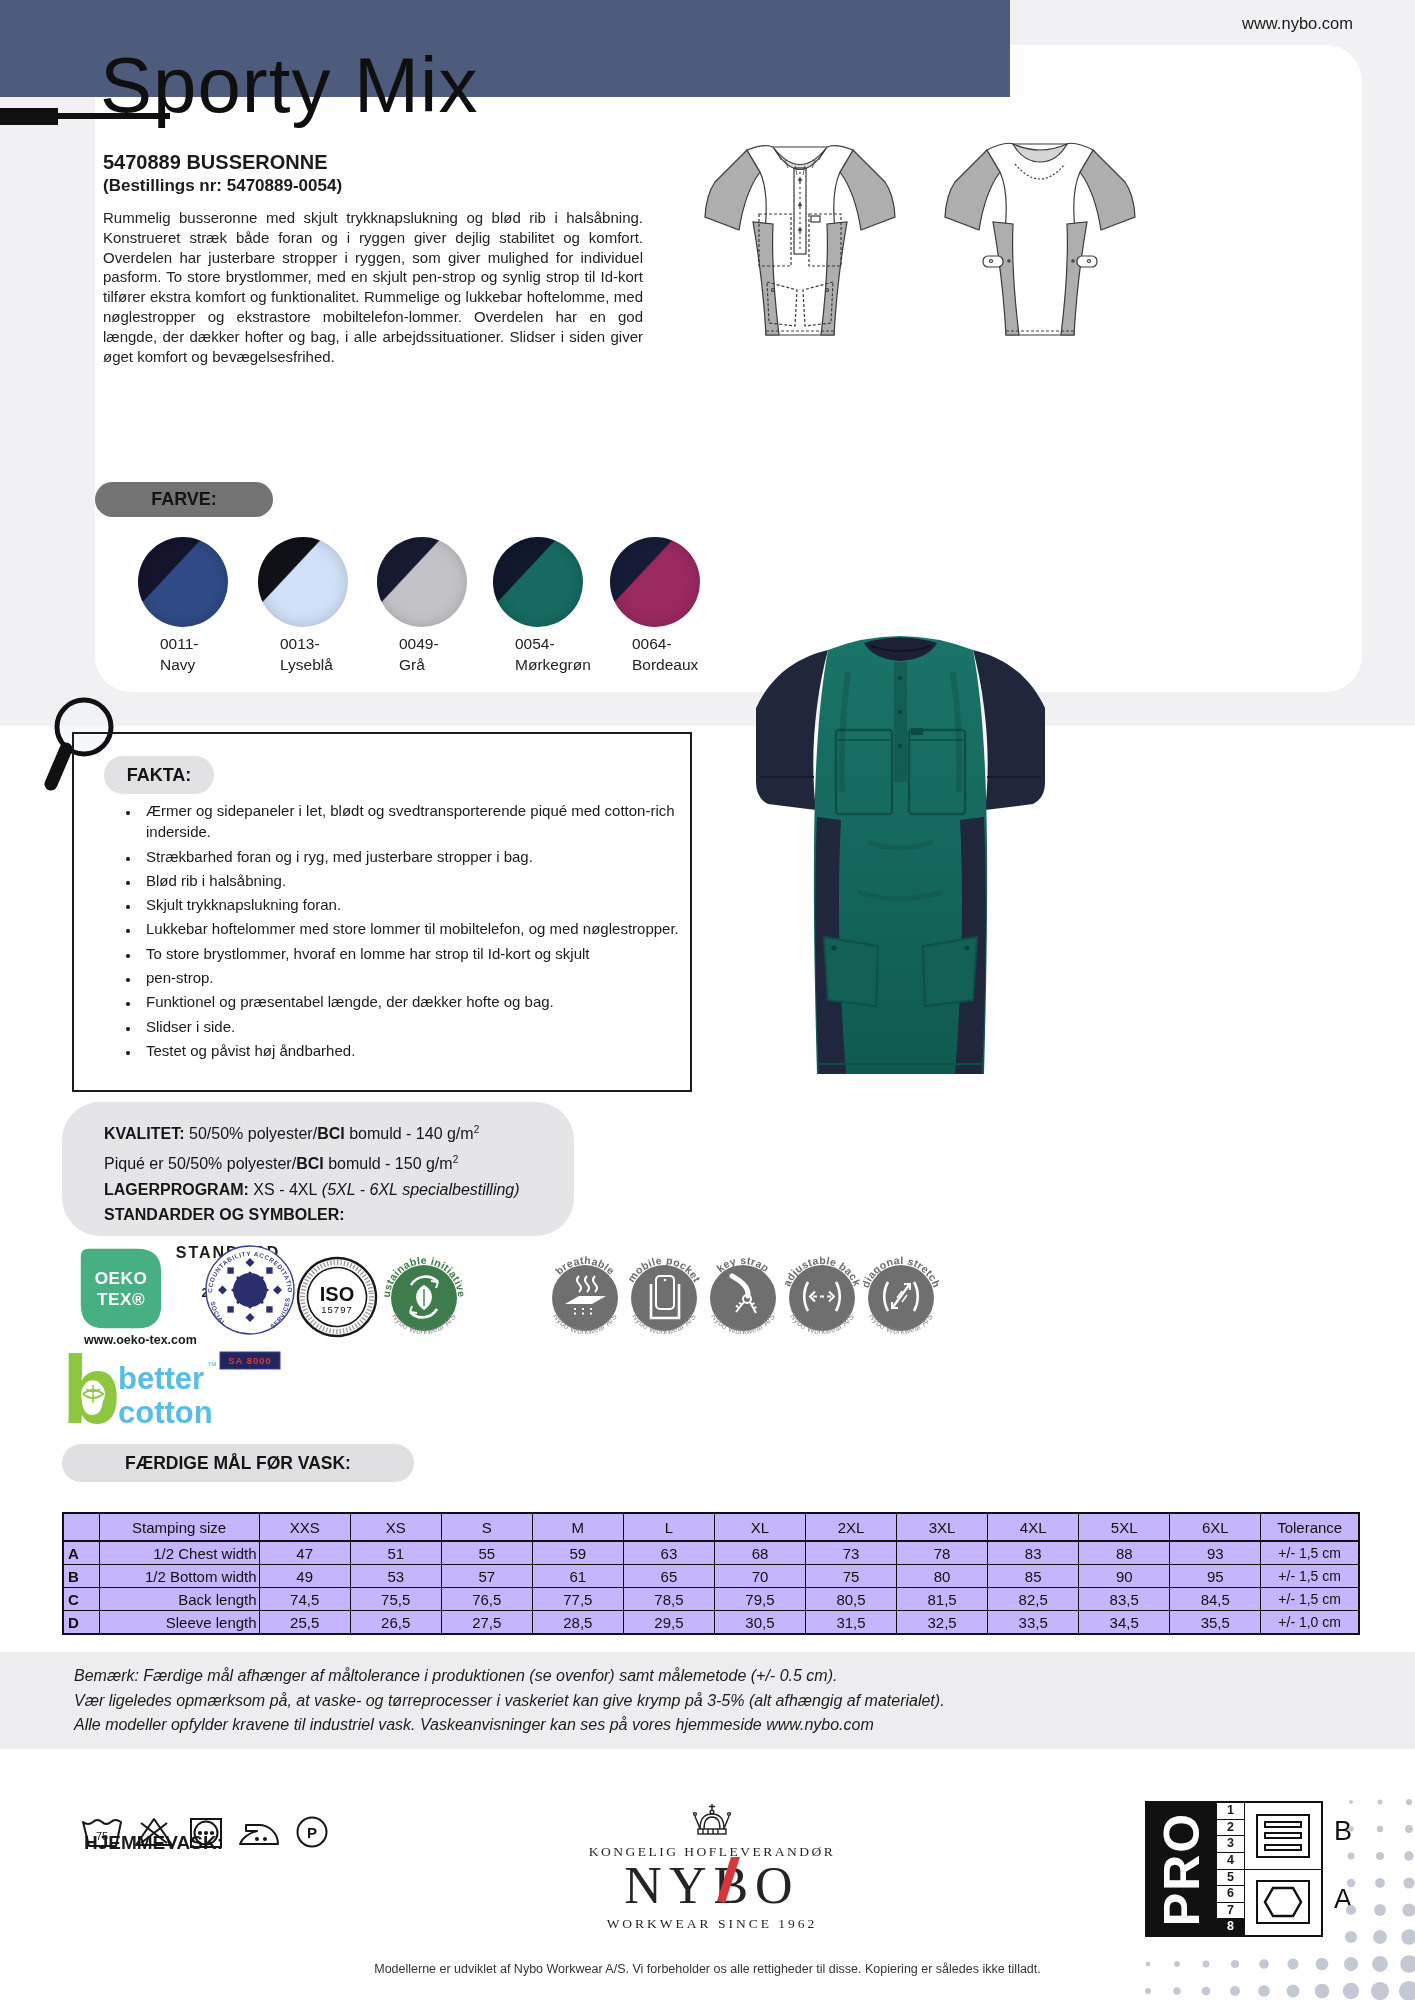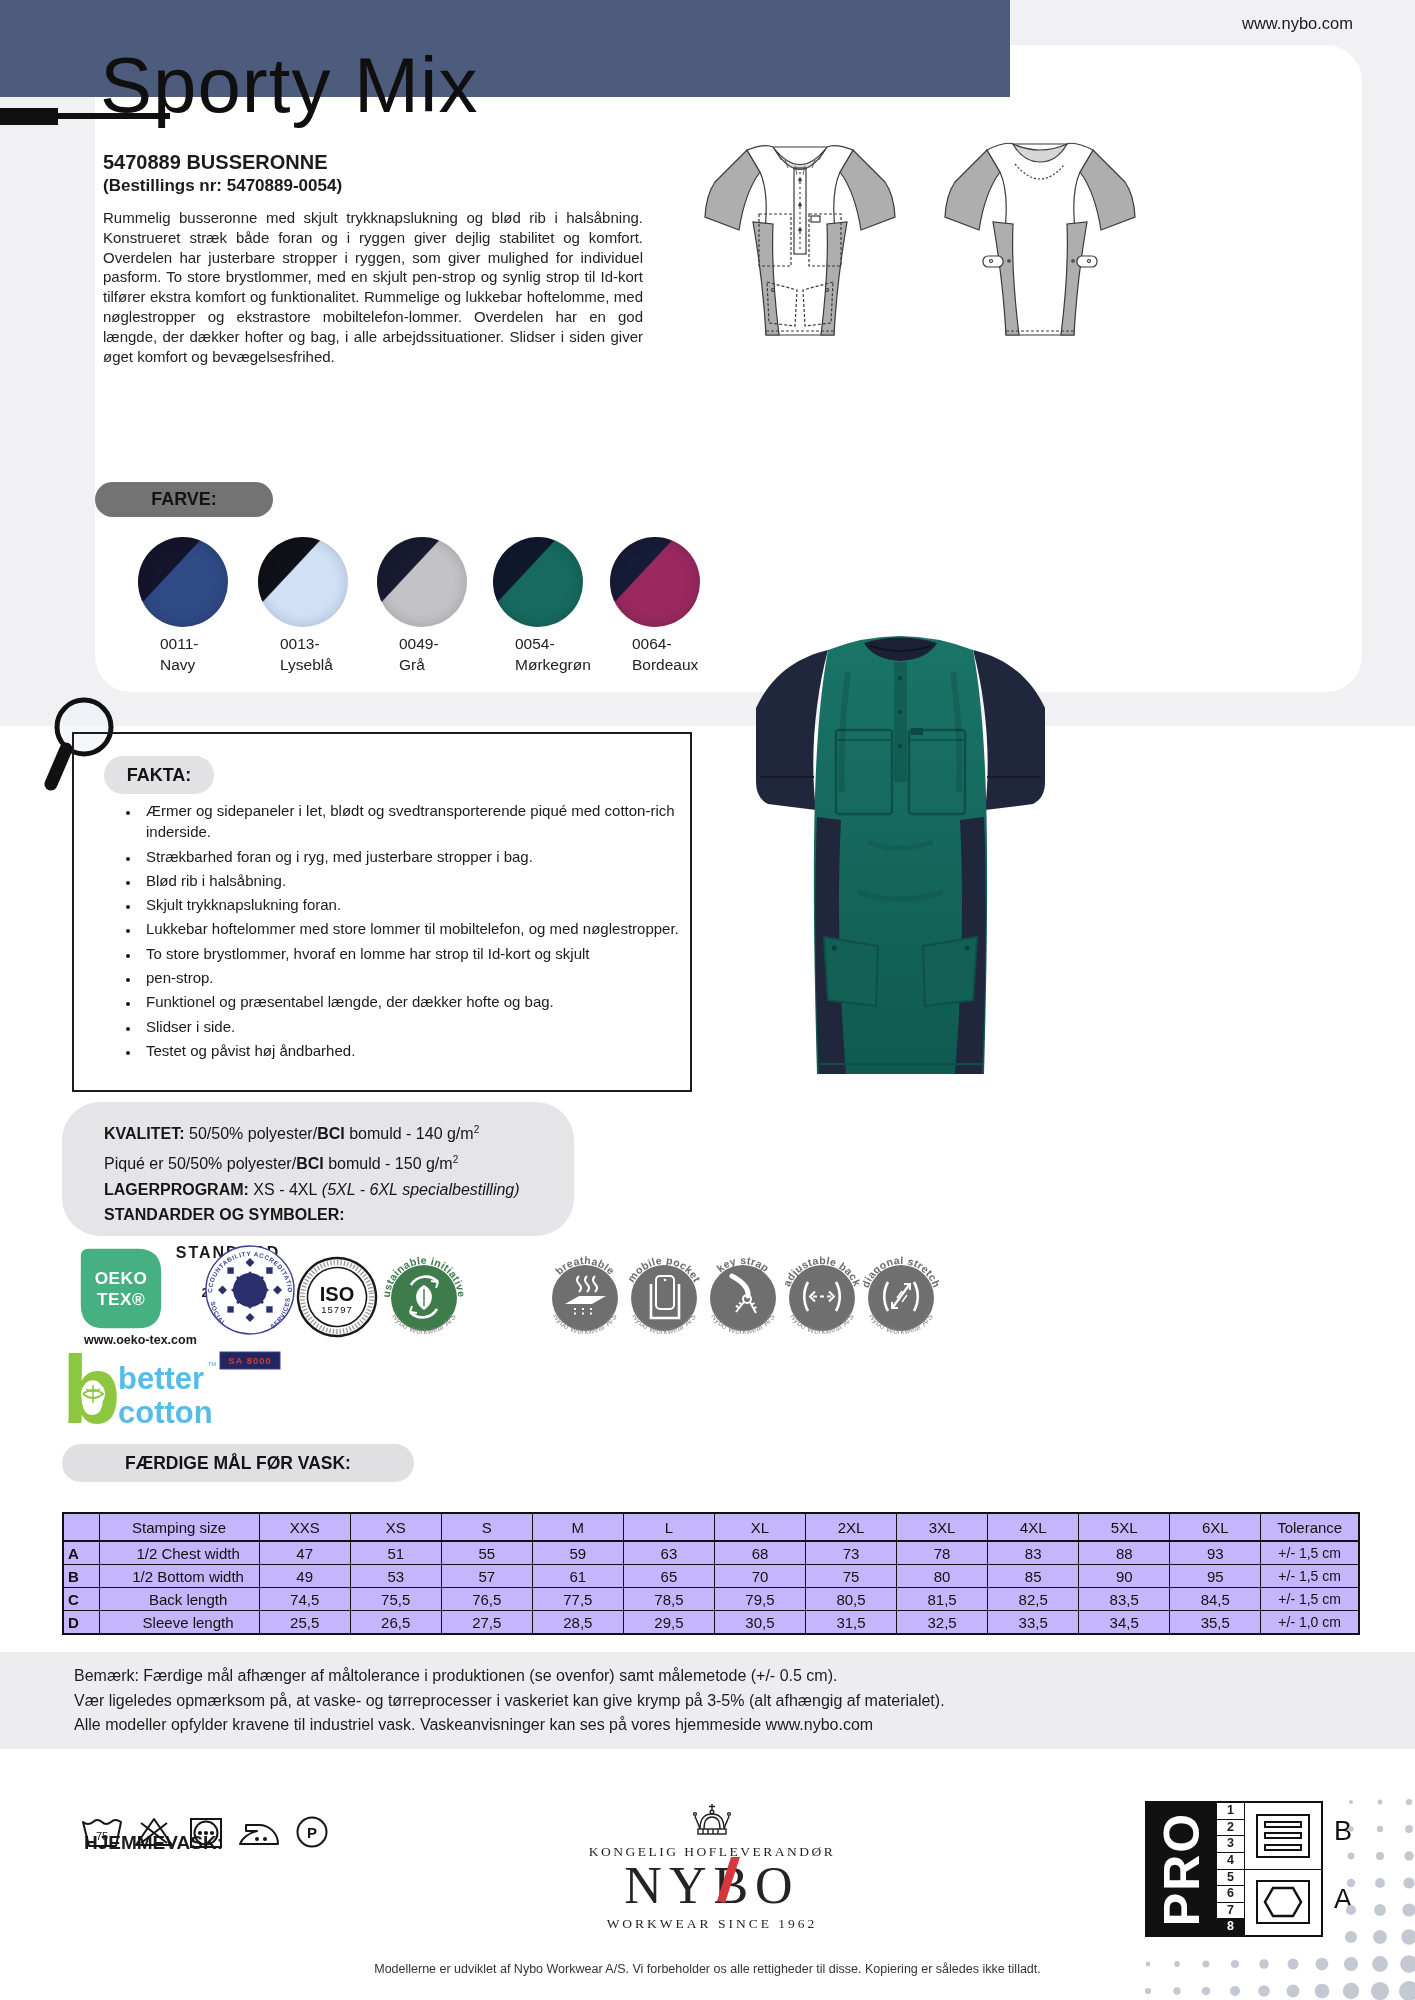--- a/index.html
+++ b/index.html
@@ -61,24 +61,24 @@
   .bctxt{font-family:"Liberation Sans",sans-serif;font-weight:bold;font-size:31px;fill:#57bde8;}
   .bctm{font-family:"Liberation Sans",sans-serif;font-size:10px;fill:#57bde8;}
   .bcb{font-family:"Liberation Sans",sans-serif;font-weight:bold;font-size:96px;fill:#8dc63f;}
 
   .size-table{left:62px;top:1512px;width:1298px;border-collapse:collapse;table-layout:fixed;
               font-size:15px;color:#111;background:#c4b5fd;border:2.5px solid #111;}
   .size-table th,.size-table td{border:1.3px solid #111;height:22px;text-align:center;padding:0 2px;
               overflow:hidden;white-space:nowrap;}
   .size-table thead th{height:26px;font-weight:normal;border-bottom:2.5px solid #111;}
   .size-table td.cl{text-align:left;font-weight:bold;padding-left:4px;}
-  .size-table td.cn{text-align:center;padding-left:20px;}
+  .size-table td.cn{text-align:right;padding-left:20px;}
   .size-table td.ct{font-size:14px;}
 
-  .bemark{left:74px;top:1664px;font-size:16px;line-height:24.5px;color:#1c1c1c;}
+  .bemark{left:74px;top:1664px;font-style:italic;font-size:16px;line-height:24.5px;color:#1c1c1c;}
   .hjv-label{left:84px;top:1832px;font-weight:bold;font-size:19px;}
   .hjv-icons{left:80px;top:1812px;display:flex;gap:8px;align-items:center;}
 
   .brand{left:552px;top:1802px;width:320px;text-align:center;color:#231f20;}
   .royal{font-family:"Liberation Serif",serif;font-size:13.5px;letter-spacing:2.5px;margin-top:2px;}
   .nybo-wrap{position:relative;display:inline-block;line-height:1;}
   .nybo{font-family:"Liberation Serif",serif;font-size:52px;letter-spacing:7px;color:#262226;}
   .yslash{position:absolute;left:90px;top:-3px;width:28px;height:50px;}
   .since{font-family:"Liberation Serif",serif;font-size:13.5px;letter-spacing:3px;margin-top:4px;}
   .footer{left:0;top:1962px;width:1415px;text-align:center;font-size:12.5px;color:#333;}

